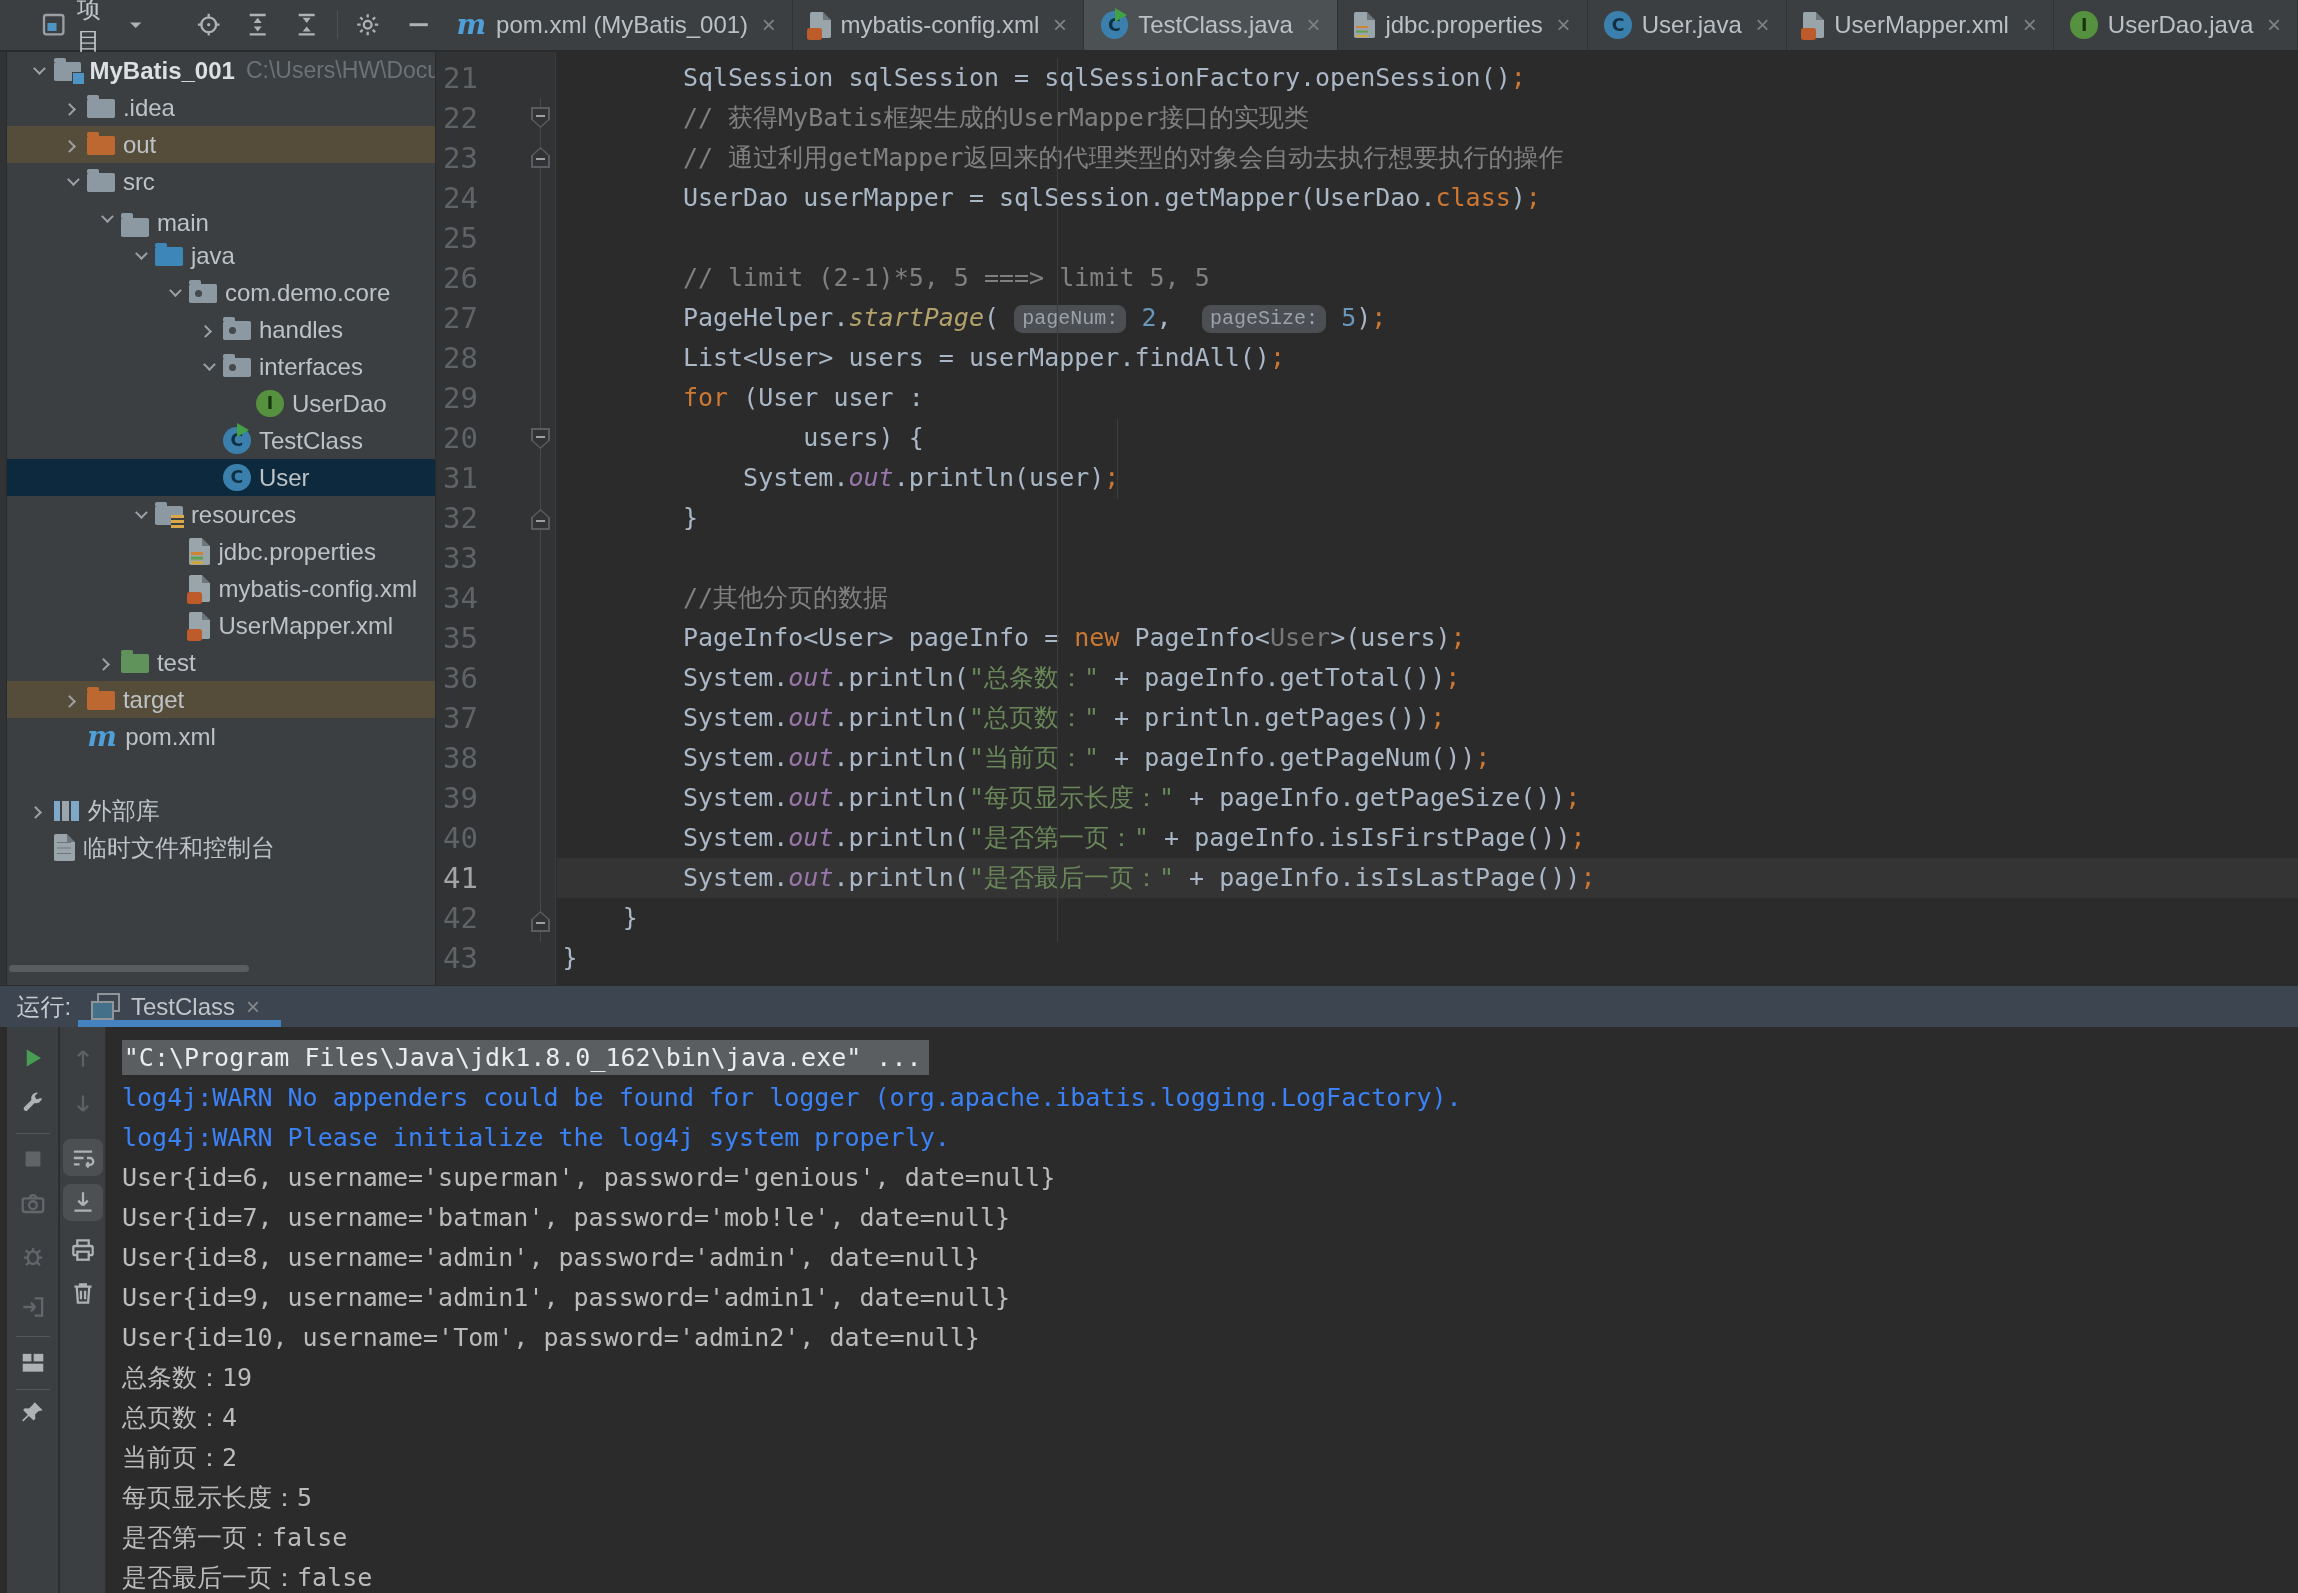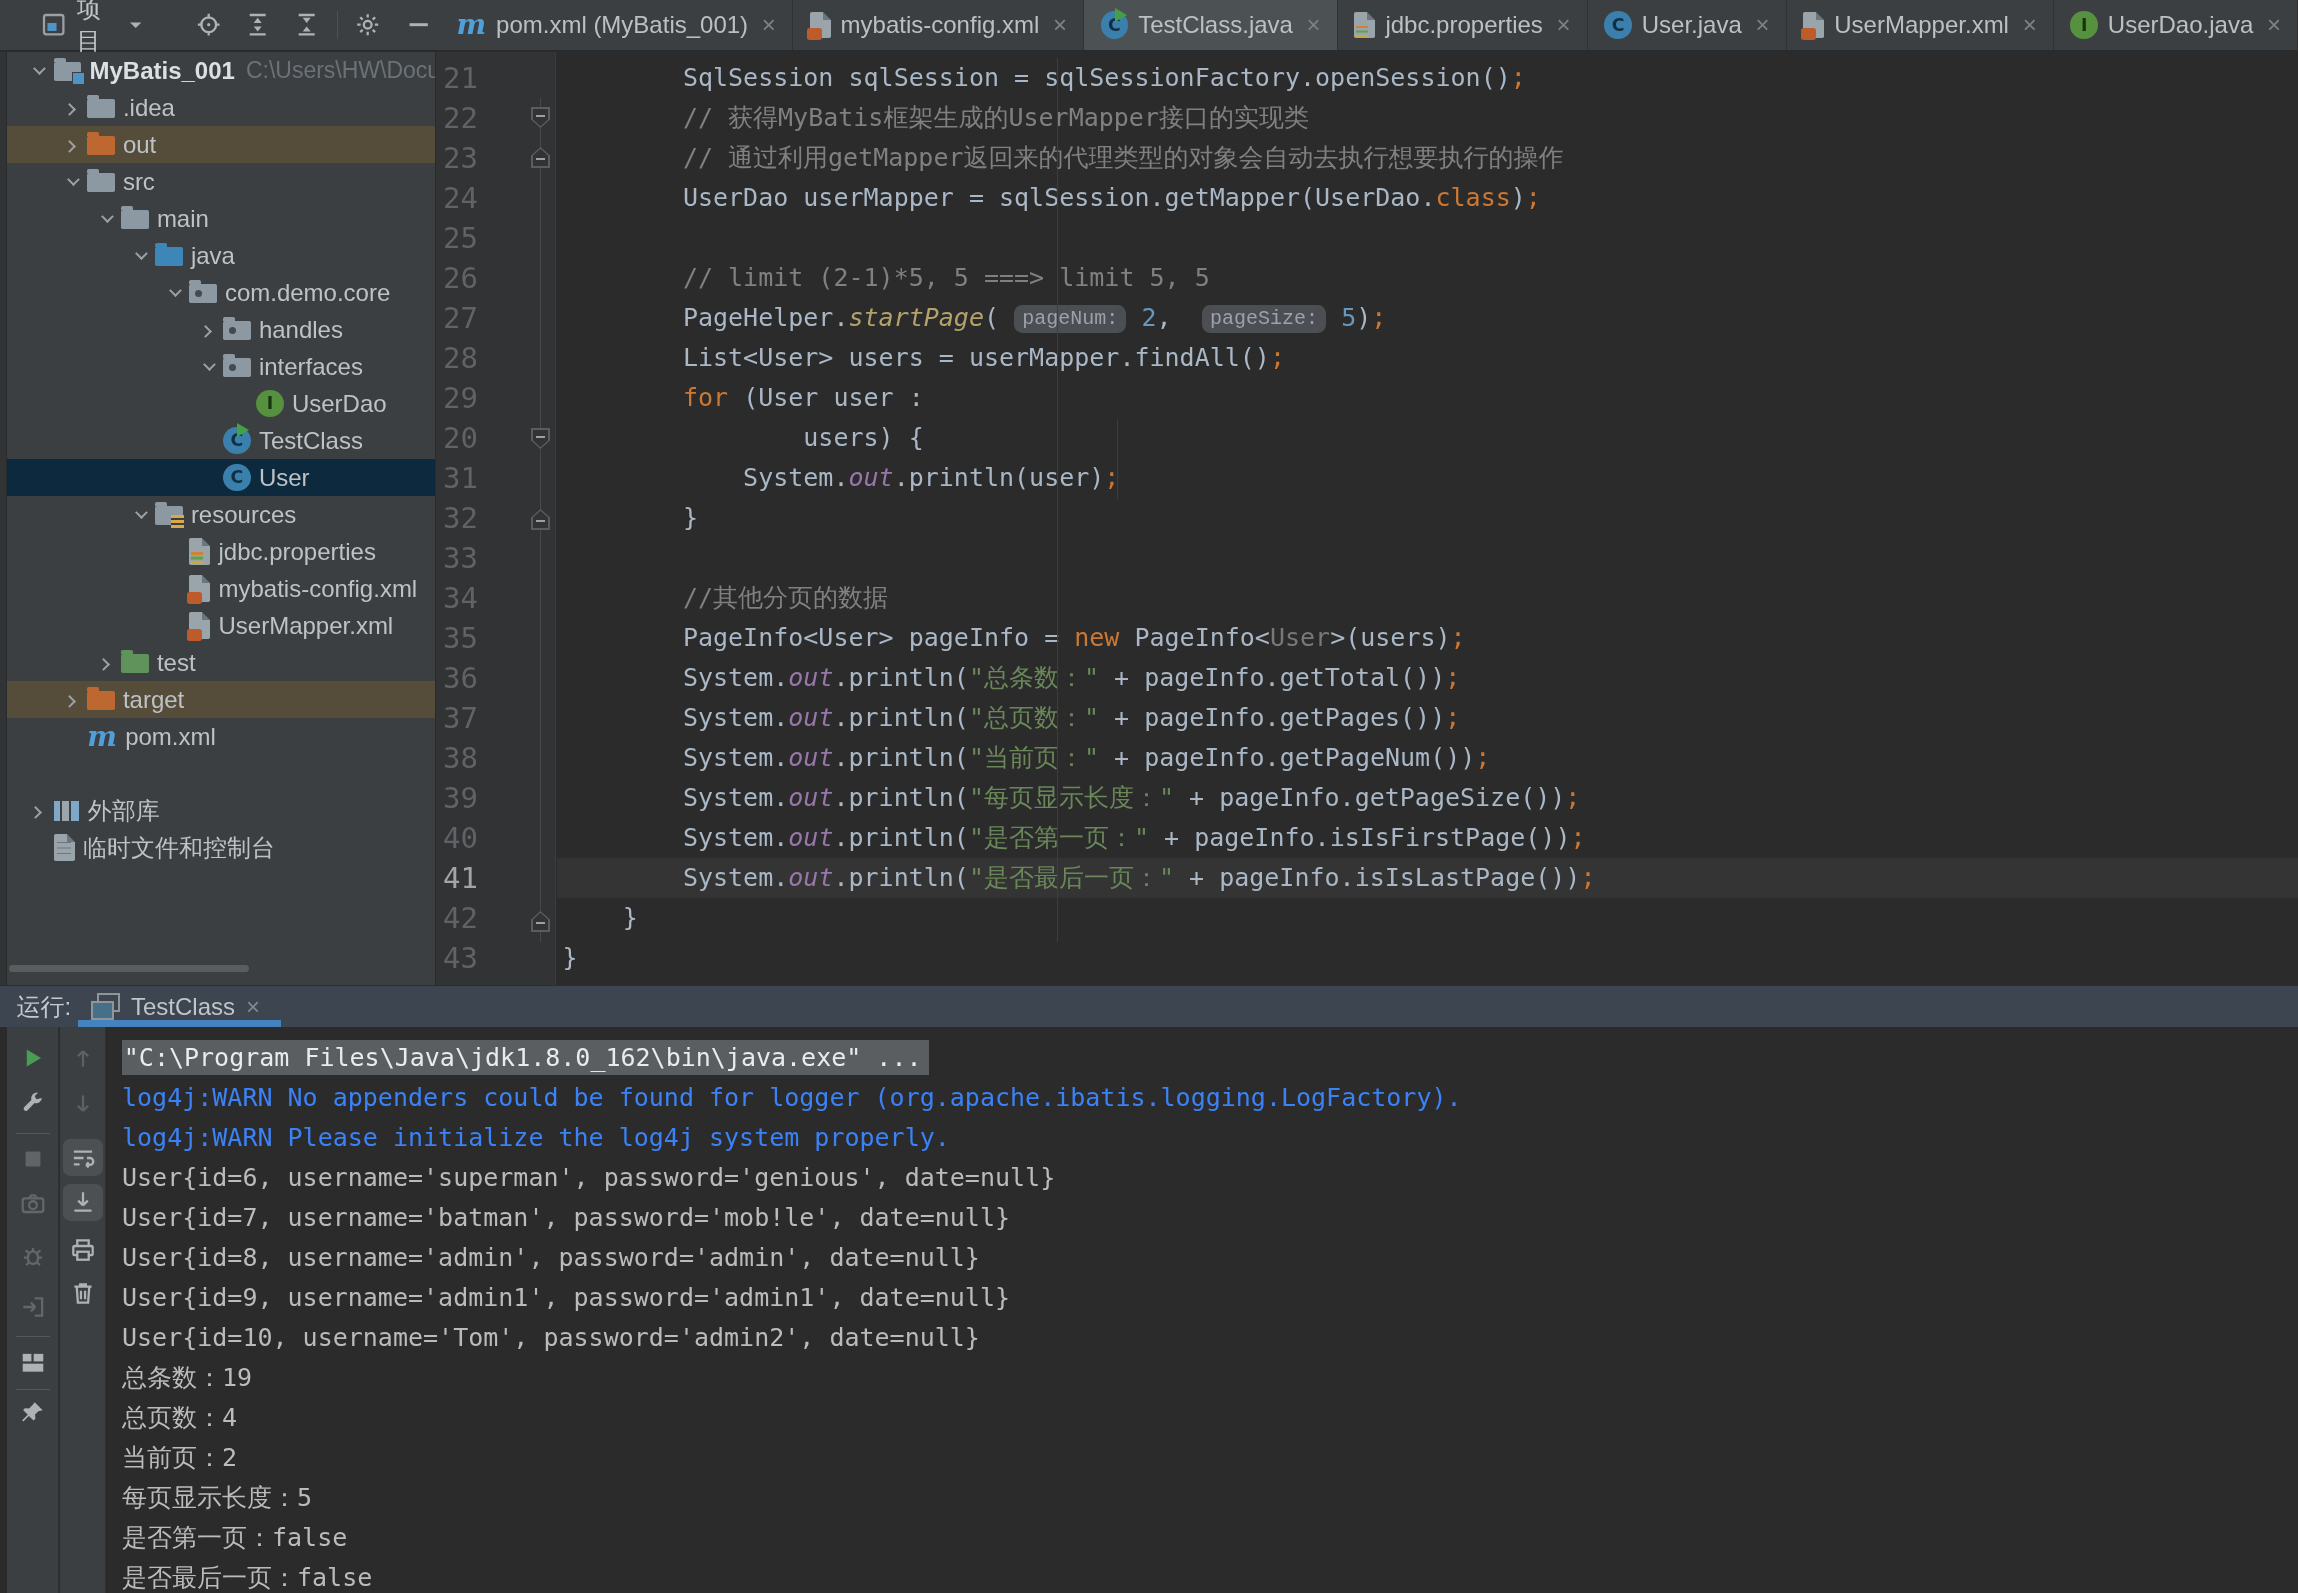--- a/index.html
+++ b/index.html
@@ -220,21 +220,21 @@
         <span class="fo fo-orange"></span>
         <span class="lbl">out</span>
       </div>
       <div class="trow" style="padding-left: 48px;">
         <span class="chev down">
           <i></i>
         </span>
         <span class="fo"></span>
         <span class="lbl">src</span>
       </div>
-      <div class="trow" style="padding-left: 82px;">
+      <div class="trow" style="padding-left: 82px; align-items: flex-end;">
         <span class="chev down">
           <i></i>
         </span>
         <span class="fo"></span>
         <span class="lbl">main</span>
       </div>
       <div class="trow" style="padding-left: 116px;">
         <span class="chev down">
           <i></i>
         </span>
@@ -396,21 +396,21 @@
       <div class="cl"><span class="">        PageHelper.</span><span class="tk-i">startPage</span><span class="">( </span><span class="chip">pageNum:</span><span class=""> </span><span class="tk-n">2</span><span class="">,  </span><span class="chip">pageSize:</span><span class=""> </span><span class="tk-n">5</span><span class="">)</span><span class="tk-k">;</span></div>
       <div class="cl"><span class="">        List&lt;User&gt; users = userMapper.findAll()</span><span class="tk-k">;</span></div>
       <div class="cl"><span class="">        </span><span class="tk-k">for</span><span class=""> (User user :</span></div>
       <div class="cl"><span class="">                users) {</span></div>
       <div class="cl"><span class="">            System.</span><span class="tk-f">out</span><span class="">.println(user)</span><span class="tk-k">;</span></div>
       <div class="cl"><span class="">        }</span></div>
       <div class="cl"></div>
       <div class="cl"><span class="tk-c">        //其他分页的数据</span></div>
       <div class="cl"><span class="">        PageInfo&lt;User&gt; pageInfo = </span><span class="tk-k">new</span><span class=""> PageInfo&lt;</span><span class="tk-g">User</span><span class="">&gt;(users)</span><span class="tk-k">;</span></div>
       <div class="cl"><span class="">        System.</span><span class="tk-f">out</span><span class="">.println(</span><span class="tk-s">"总条数："</span><span class=""> + pageInfo.getTotal())</span><span class="tk-k">;</span></div>
-      <div class="cl"><span class="">        System.</span><span class="tk-f">out</span><span class="">.println(</span><span class="tk-s">"总页数："</span><span class=""> + pageInfo.getPages())</span><span class="tk-k">;</span></div>
+      <div class="cl"><span class="">        System.</span><span class="tk-f">out</span><span class="">.println(</span><span class="tk-s">"总页数："</span><span class=""> + println.getPages())</span><span class="tk-k">;</span></div>
       <div class="cl"><span class="">        System.</span><span class="tk-f">out</span><span class="">.println(</span><span class="tk-s">"当前页："</span><span class=""> + pageInfo.getPageNum())</span><span class="tk-k">;</span></div>
       <div class="cl"><span class="">        System.</span><span class="tk-f">out</span><span class="">.println(</span><span class="tk-s">"每页显示长度："</span><span class=""> + pageInfo.getPageSize())</span><span class="tk-k">;</span></div>
       <div class="cl"><span class="">        System.</span><span class="tk-f">out</span><span class="">.println(</span><span class="tk-s">"是否第一页："</span><span class=""> + pageInfo.isIsFirstPage())</span><span class="tk-k">;</span></div>
       <div class="cl caret"><span class="">        System.</span><span class="tk-f">out</span><span class="">.println(</span><span class="tk-s">"是否最后一页："</span><span class=""> + pageInfo.isIsLastPage())</span><span class="tk-k">;</span></div>
       <div class="cl"><span class="">    }</span></div>
       <div class="cl"><span class="">}</span></div>
     </div>
   <div class="guide" style="left:621px;top:5.5px;height:884px"></div>
   <div class="guide" style="left:681px;top:367px;height:80px"></div>
 </div>

